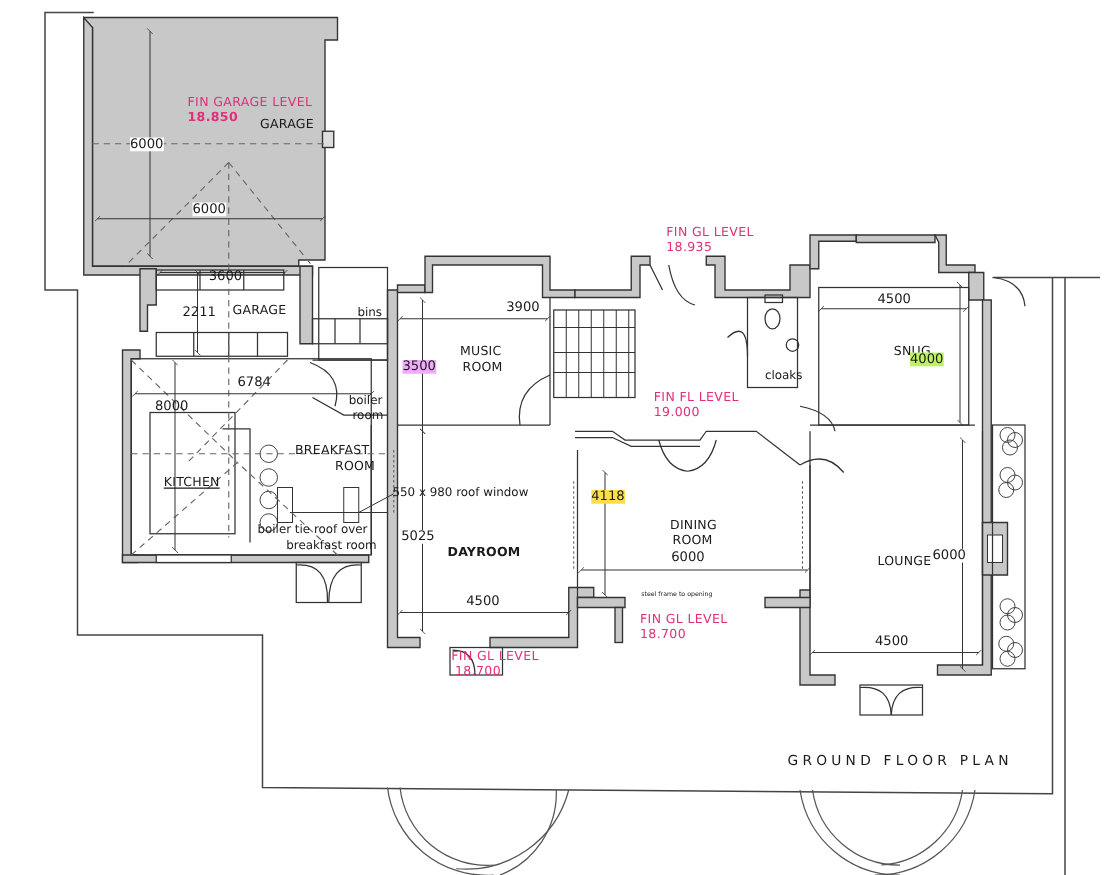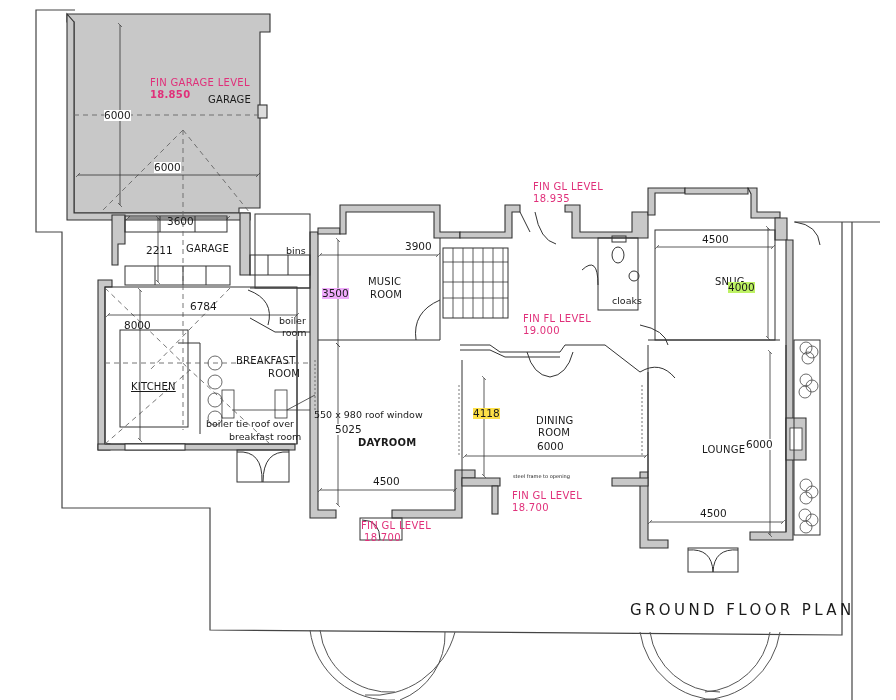--- a/index.html
+++ b/index.html
@@ -4,21 +4,21 @@
 <style>
   html, body { margin: 0; padding: 0; background: #ffffff; }
   body { width: 896px; height: 700px; position: relative; overflow: hidden; font-family: "Liberation Sans", sans-serif; }
   #plan { position: absolute; left: 0; top: 0; width: 896px; height: 700px; }
   .lbl { position: absolute; font-family: "DejaVu Sans", sans-serif; font-size: 10px; color: #1a1a1a; white-space: nowrap; line-height: 1.05; }
   .lbl.room { font-size: 10px; letter-spacing: 0.2px; text-align: center; }
   .lbl.dim { font-size: 10.5px; }
   .lbl.level { color: #e0307a; font-size: 10px; letter-spacing: 0.3px; }
   .lbl.small { font-size: 9.5px; }
   .lbl.tiny { font-size: 5px; }
-  .lbl.title { font-size: 15px; letter-spacing: 3.4px; }
+  .lbl.title { font-size: 11px; letter-spacing: 3.4px; }
 </style>
 </head>
 <body>
 
 <svg id="plan" viewBox="0 0 896 700" xmlns="http://www.w3.org/2000/svg">
   <defs>
     <marker id="tick" markerWidth="6" markerHeight="6" refX="3" refY="3" orient="auto">
       <path d="M0,6 L6,0" stroke="#333" stroke-width="0.8"></path>
     </marker>
   </defs>
@@ -245,34 +245,34 @@
 <div class="lbl room" style="left:236px;top:356px;">BREAKFAST</div>
 <div class="lbl room" style="left:268px;top:369px;">ROOM</div>
 <div class="lbl small" style="left:206px;top:419px;">boiler tie roof over</div>
 <div class="lbl small" style="left:229px;top:432px;">breakfast room</div>
 
 <div class="lbl dim" style="left:365px;top:241px;margin-left:40px;">3900</div>
 <div class="lbl dim" style="left:322px;top:288px;background:#f0abfc;">3500</div>
 <div class="lbl room" style="left:368px;top:277px;">MUSIC</div>
 <div class="lbl room" style="left:370px;top:290px;">ROOM</div>
 
-<div class="lbl small" style="left:314px;top:390px;margin-top:20px;">550 x 980 roof window</div>
-<div class="lbl dim" style="left:321px;top:424px;background:#fff;margin-left:14px;">5025</div>
+<div class="lbl small" style="left:314px;top:390px;">550 x 980 roof window</div>
+<div class="lbl dim" style="left:321px;top:424px;background:#fff;">5025</div>
 <div class="lbl room" style="left:358px;top:438px;font-weight:bold;">DAYROOM</div>
 <div class="lbl dim" style="left:373px;top:476px;">4500</div>
 <div class="lbl level" style="left:361px;top:521px;">FIN GL LEVEL</div>
 <div class="lbl level" style="left:364px;top:533px;">18.700</div>
 
 <div class="lbl level" style="left:533px;top:182px;">FIN GL LEVEL</div>
 <div class="lbl level" style="left:533px;top:194px;text-align:right;">18.935</div>
 <div class="lbl level" style="left:523px;top:314px;">FIN FL LEVEL</div>
 <div class="lbl level" style="left:523px;top:326px;">19.000</div>
 <div class="lbl small" style="left:612px;top:296px;">cloaks</div>
 
-<div class="lbl dim" style="left:473px;top:408px;background:#fde047;">4118</div>
+<div class="lbl dim" style="left:473px;top:392px;background:#fde047;">4118</div>
 <div class="lbl room" style="left:536px;top:416px;">DINING</div>
 <div class="lbl room" style="left:538px;top:428px;">ROOM</div>
 <div class="lbl dim" style="left:537px;top:441px;">6000</div>
 <div class="lbl tiny" style="left:513px;top:474px;">steel frame to opening</div>
 <div class="lbl level" style="left:512px;top:491px;">FIN GL LEVEL</div>
 <div class="lbl level" style="left:512px;top:503px;">18.700</div>
 
 <div class="lbl dim" style="left:702px;top:234px;">4500</div>
 <div class="lbl room" style="left:715px;top:277px;">SNUG</div>
 <div class="lbl dim" style="left:728px;top:282px;background:#bef264;">4000</div>

